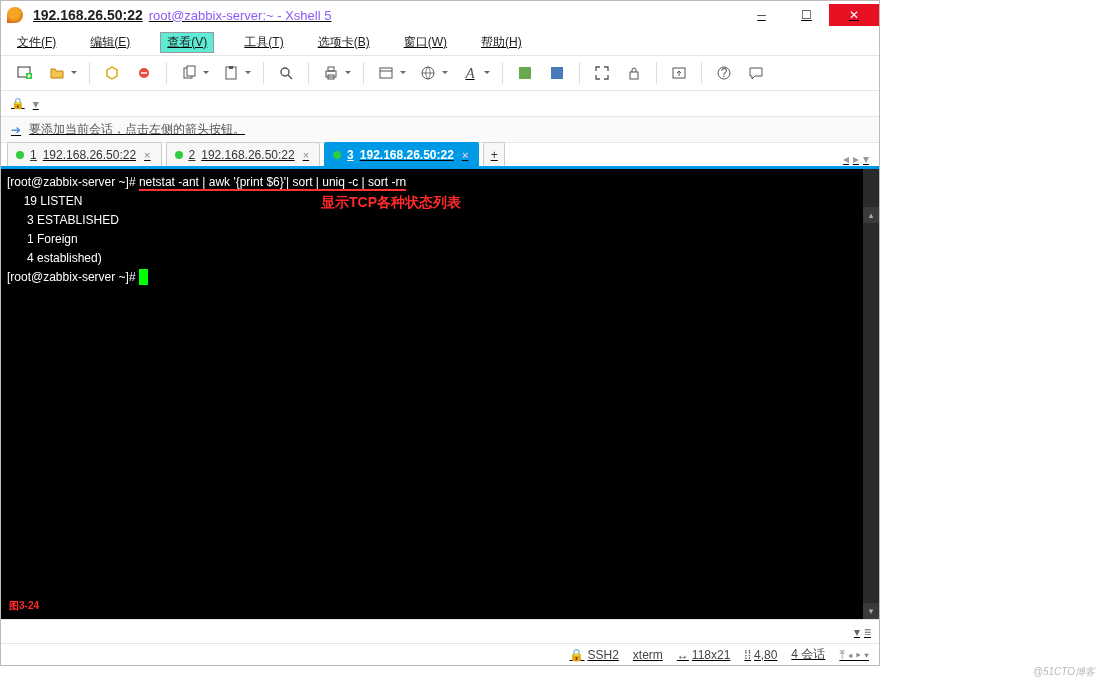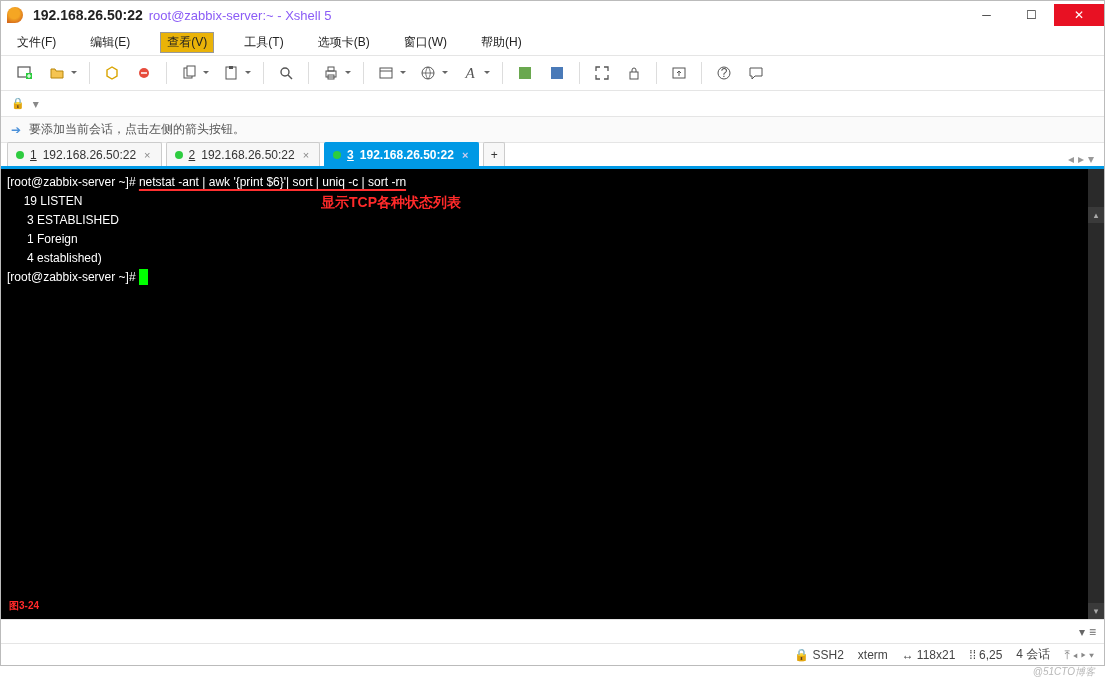--- a/index.html
+++ b/index.html
@@ -1,29 +1,29 @@
 <!DOCTYPE html>
 <html><head>
 <meta charset="utf-8">
 <style>
 * { margin: 0; padding: 0; box-sizing: border-box; font-family: "Microsoft YaHei", "Segoe UI", Tahoma, sans-serif; font-size: 12px; }
 body { background: #fff; width: 1105px; height: 681px; overflow: hidden; position: relative; }
-.window { border: 1px solid #bbb; width: 1105px; height: 666px; background: #fff; display: flex; flex-direction: column; }
+.window { border: 1px solid #bbb; width: 880px; height: 666px; background: #fff; display: flex; flex-direction: column; text-decoration: underline; }
 
 .titlebar { height: 28px; background: #fff; display: flex; align-items: center; padding: 0 0 0 6px; }
 .app-icon { width: 16px; height: 16px; background: radial-gradient(circle at 45% 40%, #f5a623 40%, #d4691b 80%); border-radius: 50% 50% 50% 0; margin-right: 10px; }
 .title-bold { font-weight: bold; font-size: 14px; color: #222; margin-right: 6px; }
 .title-rest { color: #8b5cf6; font-size: 13px; }
 .win-buttons { margin-left: auto; display: flex; }
 .win-btn { width: 45px; height: 22px; display: flex; align-items: center; justify-content: center; color: #333; }
 .win-btn.close { background: #e81123; color: #fff; width: 50px; }
 
 .menubar { height: 26px; display: flex; align-items: center; padding: 0 12px; gap: 26px; color: #222; font-size: 13px; }
 .menu-item { padding: 2px 4px; cursor: default; }
-.menu-item.boxed { border: 1px solid #999; background: #eab308; padding: 1px 6px; }
+.menu-item.boxed { border: 1px solid #999; background: #5eead4; padding: 1px 6px; }
 
 .toolbar { height: 36px; border-top: 1px solid #e5e5e5; border-bottom: 1px solid #e5e5e5; display: flex; align-items: center; padding: 0 10px; gap: 4px; }
 .tbtn { width: 28px; height: 26px; display: flex; align-items: center; justify-content: center; color: #555; position: relative; border-radius: 2px; }
 .tbtn.dd::after { content: ""; position: absolute; right: -6px; top: 11px; border: 3px solid transparent; border-top-color: #666; }
 .tbtn.dd { margin-right: 10px; }
 .tsep { width: 1px; height: 22px; background: #ddd; margin: 0 4px; }
 
 .addrbar { height: 26px; border-bottom: 1px solid #e5e5e5; display: flex; align-items: center; padding: 0 10px; gap: 8px; color: #555; }
 .lock-ic { font-size: 11px; color: #888; }
 .hintbar { height: 26px; border-bottom: 1px solid #e5e5e5; display: flex; align-items: center; padding: 0 10px; gap: 8px; color: #555; background: #fafafa; }
@@ -250,20 +250,20 @@
     <div class="dd">
       <span>▾</span>
       <span>≡</span>
     </div>
   </div>
 
   <div class="statusbar">
     <span>🔒 <span>SSH2</span></span>
     <span>xterm</span>
     <span>↔ <span>118x21</span></span>
-    <span>⁞⁞ <span>6,25</span></span>
+    <span>⁞⁞ <span>4,80</span></span>
     <span>4 会话</span>
     <span style="color:#888;">⤒ ◂ ▸ ▾</span>
   </div>
 
 </div>
 
 <div class="watermark">@51CTO博客</div>
 
 </body></html>

